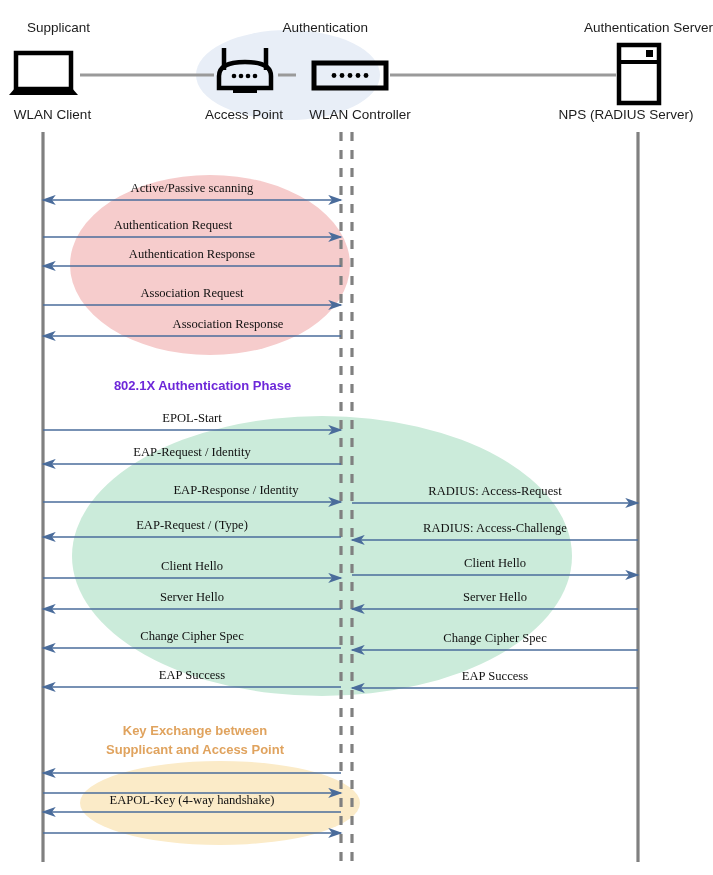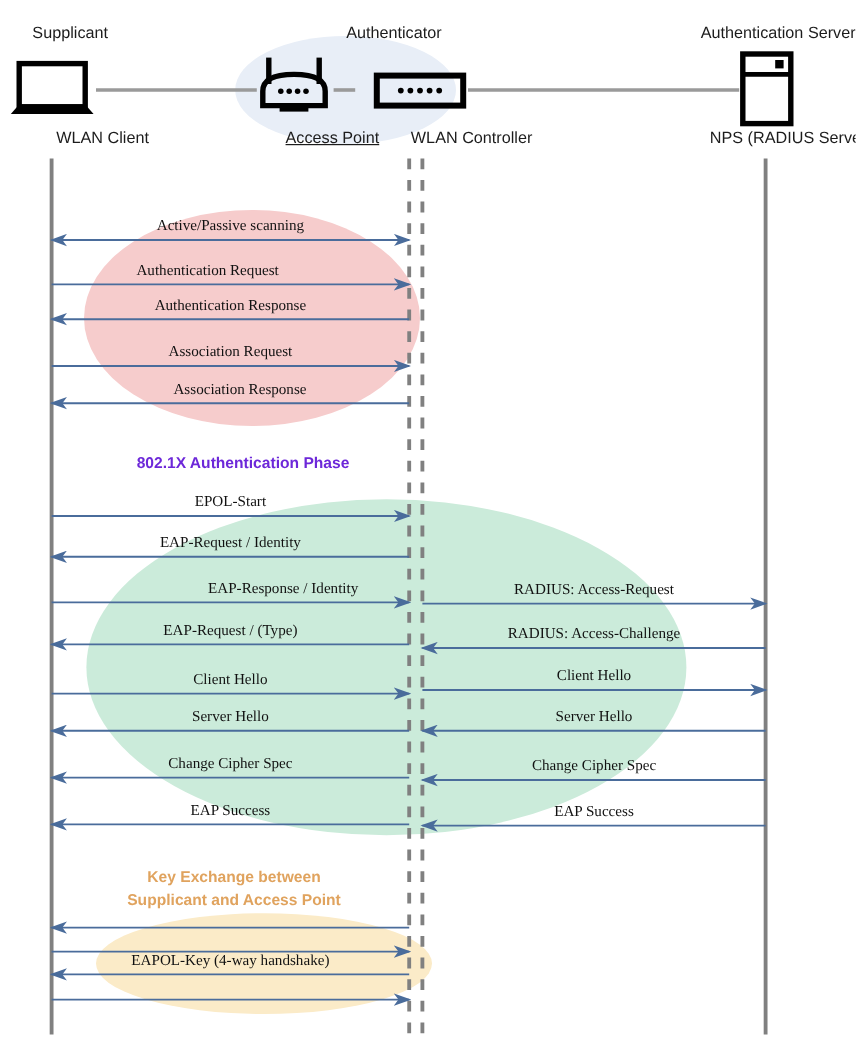--- a/index.html
+++ b/index.html
@@ -11,21 +11,20 @@
   #stage{position:absolute;left:0;top:0;width:713px;height:875px;}
   .svgroot{position:absolute;left:0;top:0;width:713px;height:875px;}
 
   .node-title{
     position:absolute;font-size:13.5px;color:#1c1c1c;white-space:nowrap;
     text-align:right;
   }
   .node-sub{
     position:absolute;font-size:13.5px;color:#1c1c1c;white-space:nowrap;
     text-align:center;
-    padding-left:33px;
   }
   .phase-label{
     position:absolute;font-size:13px;font-weight:600;white-space:nowrap;
     text-align:center;line-height:19px;
   }
   .msg-label{
     position:absolute;font-size:12.6px;color:#111;white-space:nowrap;
     text-align:center;
     font-family:Liberation Serif, serif;
   }
@@ -119,40 +118,40 @@
     </g>
 
     <g>
       <rect x="619" y="45" width="40" height="58" fill="none" stroke="#000" stroke-width="4.5"></rect>
       <line x1="619" y1="62" x2="659" y2="62" stroke="#000" stroke-width="4"></line>
       <rect x="646" y="50" width="7" height="7" fill="#000"></rect>
     </g>
   </svg>
 
   <div class="node-title" style="left:0px;top:20px;width:90px;">Supplicant</div>
-  <div class="node-title" style="left:208px;top:20px;width:160px;">Authenticator</div>
+  <div class="node-title" style="left:208px;top:20px;width:160px;">Authentication</div>
   <div class="node-title" style="left:538px;top:20px;width:175px;">Authentication Server</div>
 
   <div class="node-sub" style="left:0px;top:107px;width:105px;">WLAN Client</div>
-  <div class="node-sub" style="left:184px;top:107px;width:120px;text-decoration:underline;">Access Point</div>
+  <div class="node-sub" style="left:184px;top:107px;width:120px;">Access Point</div>
   <div class="node-sub" style="left:295px;top:107px;width:130px;">WLAN Controller</div>
   <div class="node-sub" style="left:540px;top:107px;width:172px;">NPS (RADIUS Server)</div>
 
 
   <div class="phase-label" style="left:95px;top:376px;width:215px;color:#6d28d9;">802.1X Authentication Phase</div>
 
   <div class="phase-label" style="left:80px;top:740px;width:230px;color:#E0A35E;">Supplicant and Access Point</div>
   <div class="phase-label" style="left:80px;top:721px;width:230px;color:#E0A35E;">Key Exchange between</div>
 
   <div id="labels-left">
       <div class="msg-label" style="left: 43px; width: 298px; top: 181px;">Active/Passive scanning</div>
       <div class="msg-label" style="left: 43px; width: 260px; top: 218px;">Authentication Request</div>
       <div class="msg-label" style="left: 43px; width: 298px; top: 247px;">Authentication Response</div>
       <div class="msg-label" style="left: 43px; width: 298px; top: 286px;">Association Request</div>
-      <div class="msg-label" style="left: 30px; width: 298px; top: 317px; padding-left: 21px;">Association Response</div>
+      <div class="msg-label" style="left: 58px; width: 298px; top: 317px; padding-left: 21px;">Association Response</div>
       <div class="msg-label" style="left: 43px; width: 298px; top: 411px;">EPOL-Start</div>
       <div class="msg-label" style="left: 43px; width: 298px; top: 445px;">EAP-Request / Identity</div>
       <div class="msg-label" style="left: 43px; width: 298px; top: 483px; padding-left: 44px;">EAP-Response / Identity</div>
       <div class="msg-label" style="left: 43px; width: 298px; top: 518px;">EAP-Request / (Type)</div>
       <div class="msg-label" style="left: 43px; width: 298px; top: 559px;">Client Hello</div>
       <div class="msg-label" style="left: 43px; width: 298px; top: 590px;">Server Hello</div>
       <div class="msg-label" style="left: 43px; width: 298px; top: 629px;">Change Cipher Spec</div>
       <div class="msg-label" style="left: 43px; width: 298px; top: 668px;">EAP Success</div>
       <div class="msg-label" style="left: 43px; width: 298px; top: 793px;">EAPOL-Key (4-way handshake)</div>
     </div>

